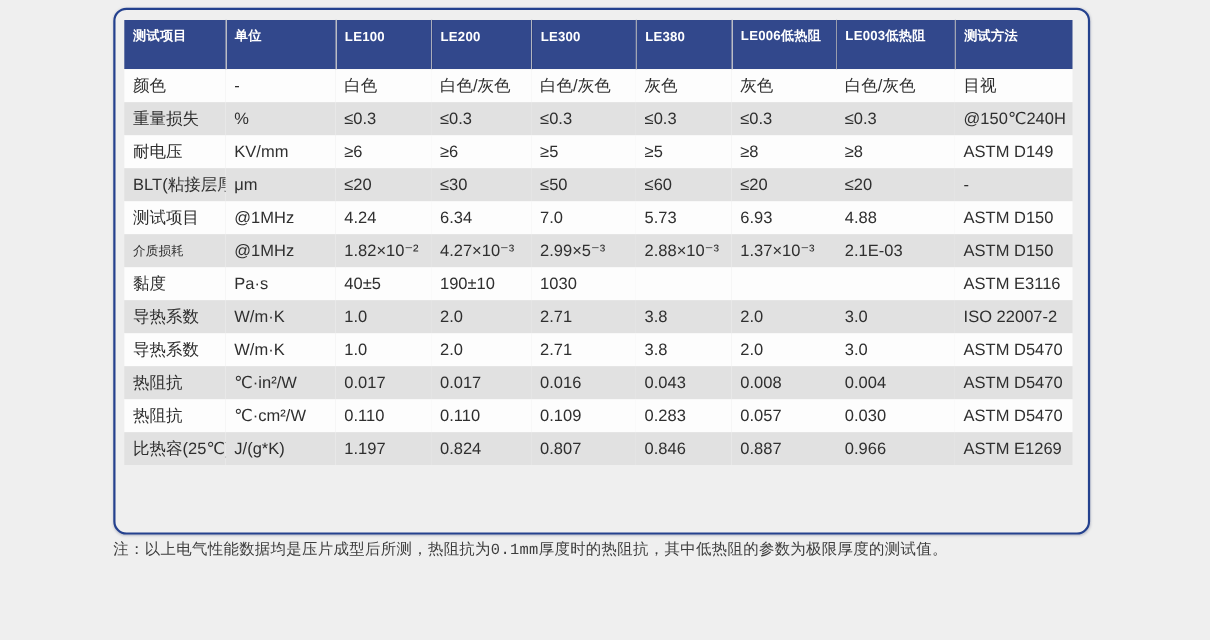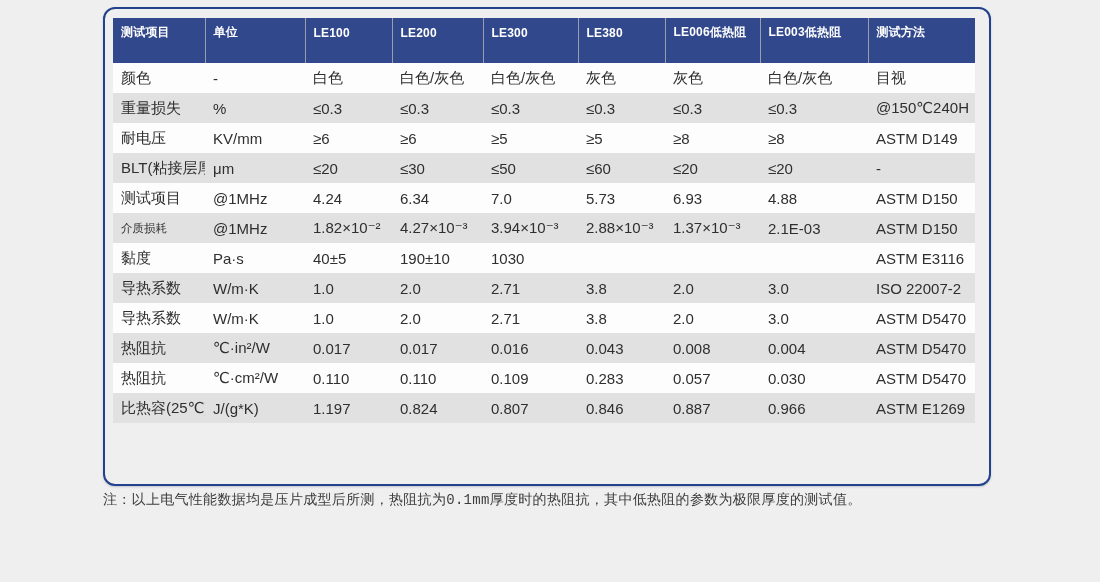--- a/index.html
+++ b/index.html
@@ -170,21 +170,21 @@
             <td>5.73</td>
             <td>6.93</td>
             <td>4.88</td>
             <td>ASTM D150</td>
           </tr>
           <tr>
             <td>介质损耗</td>
             <td>@1MHz</td>
             <td>1.82×10⁻²</td>
             <td>4.27×10⁻³</td>
-            <td>3.94×10⁻³</td>
+            <td>2.99×5⁻³</td>
             <td>2.88×10⁻³</td>
             <td>1.37×10⁻³</td>
             <td>2.1E-03</td>
             <td>ASTM D150</td>
           </tr>
           <tr>
             <td>黏度</td>
             <td>Pa·s</td>
             <td>40±5</td>
             <td>190±10</td>

